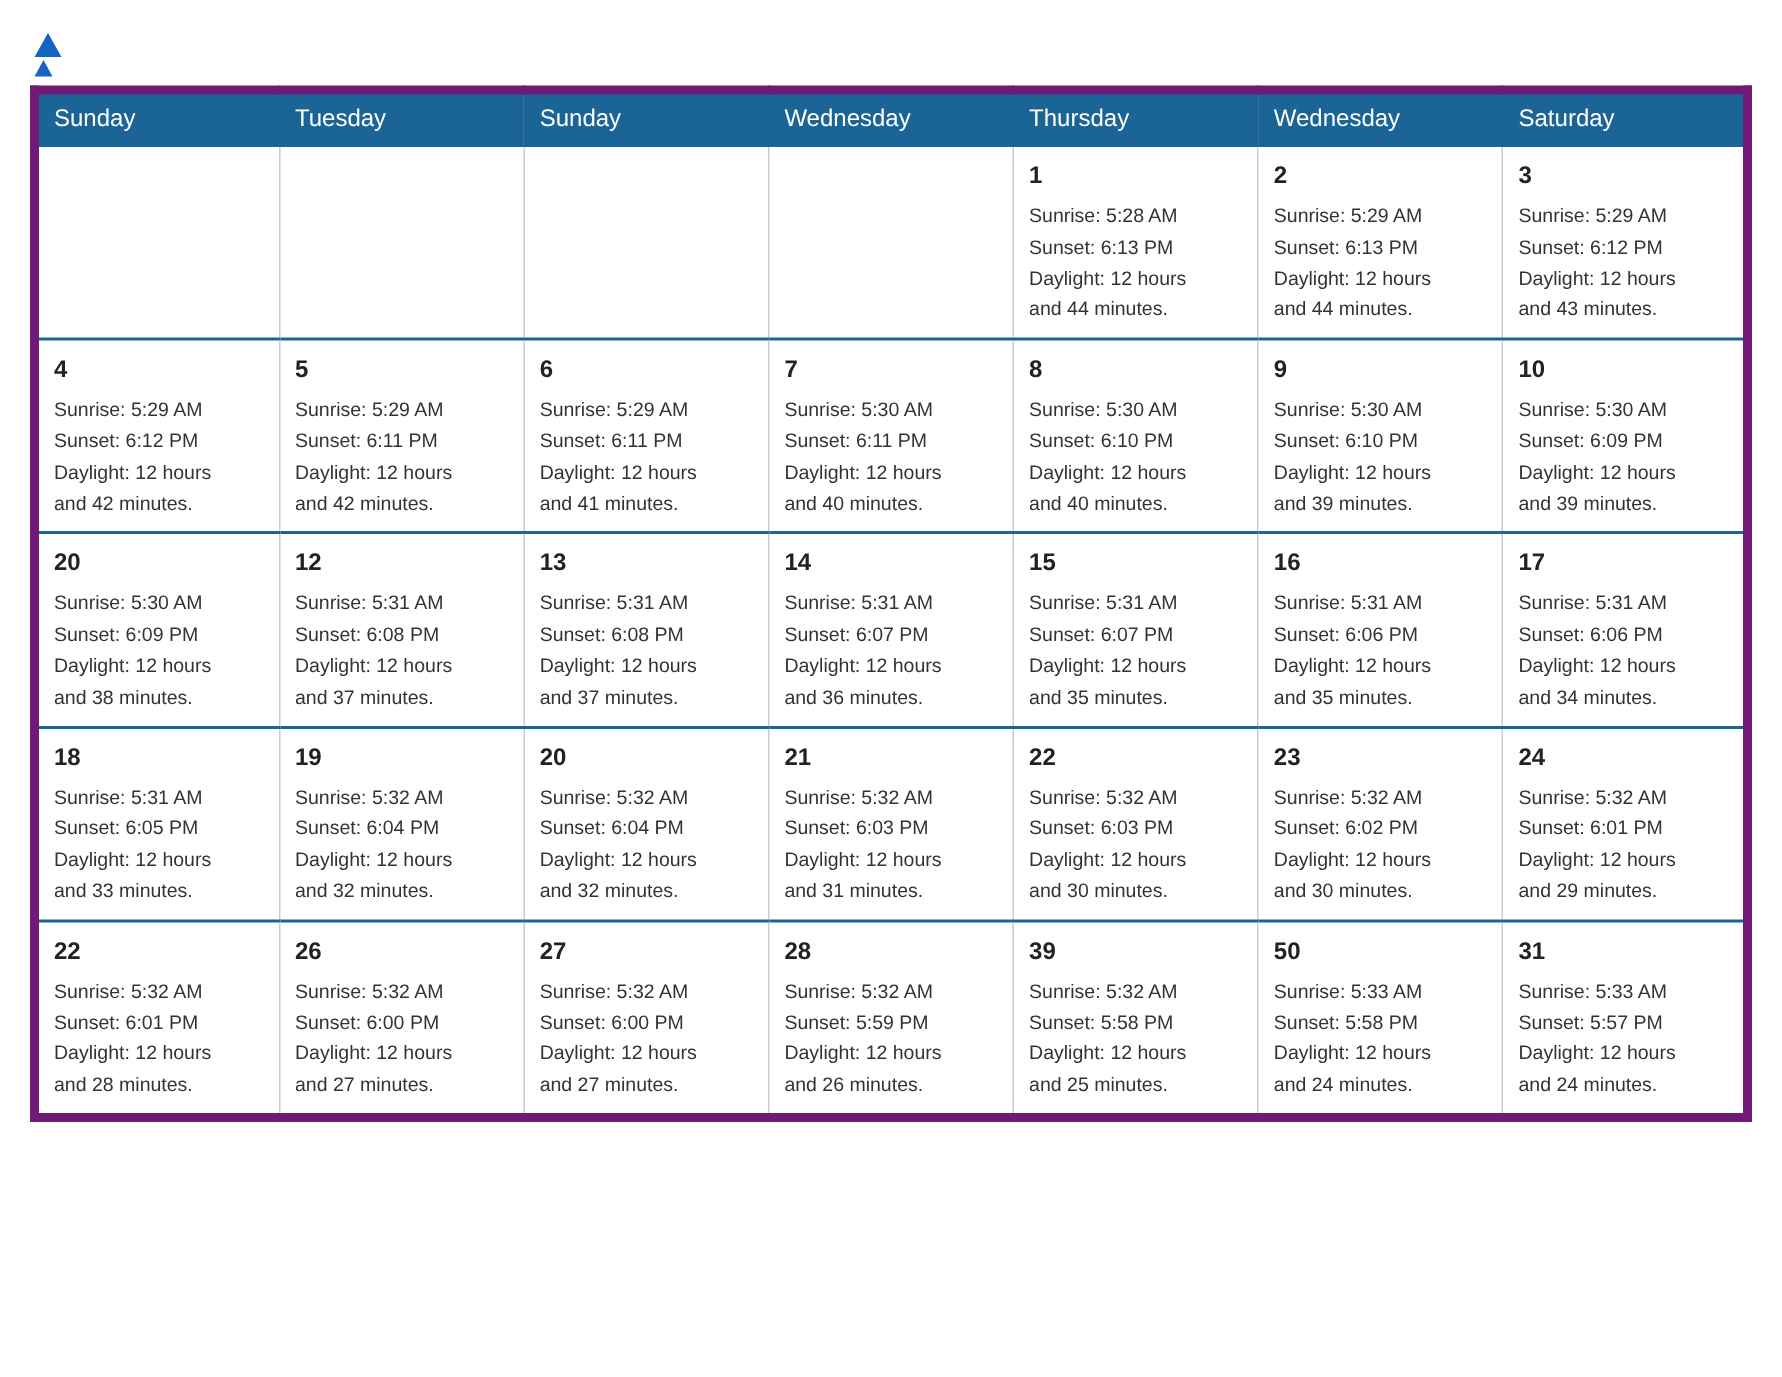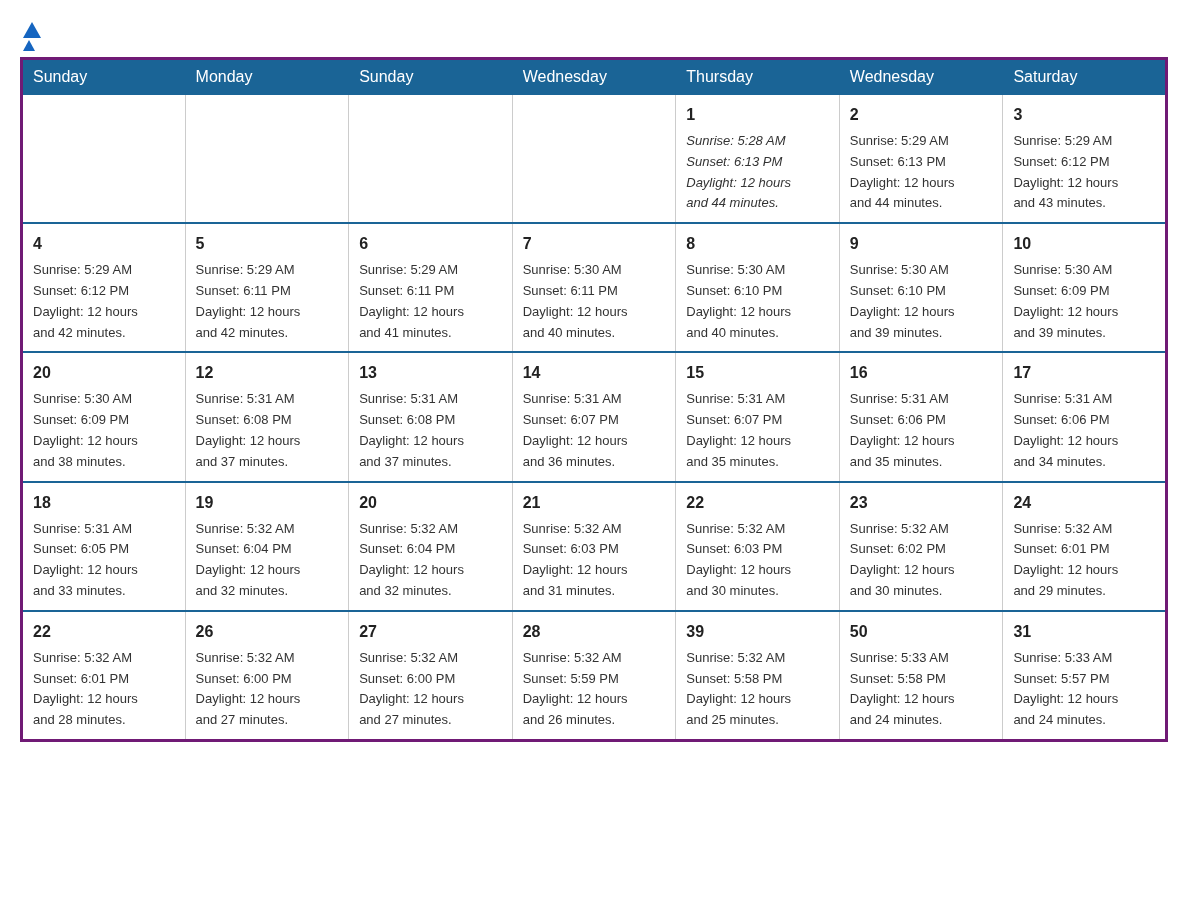--- a/index.html
+++ b/index.html
@@ -41,21 +41,21 @@
       line-height: 1.1;
     }
     .location-subtitle {
       font-size: 20px;
       color: #444;
       margin-top: 4px;
     }
     .calendar-table {
       width: 100%;
       border-collapse: collapse;
-      border: 3px solid #701a75;
+      border: 6px solid #701a75;
       margin-top: 10px;
     }
     .calendar-table th {
       background-color: #1a6496;
       color: #fff;
       padding: 8px 10px;
       font-size: 16px;
       font-weight: normal;
       text-align: left;
       border: 1px solid #1a6496;
@@ -109,38 +109,38 @@
     <h1 class="month-title"></h1>
     <div class="location-subtitle"></div>
   </div>
 </div>
 
 <table class="calendar-table">
   <thead>
     <tr>
 
     <th>Sunday</th>
-        <th>Monday</th>
+        <th>Tuesday</th>
         <th>Sunday</th>
         <th>Wednesday</th>
         <th>Thursday</th>
         <th>Wednesday</th>
         <th>Saturday</th>
       </tr>
   </thead>
   <tbody id="calendar-body">
 
   <tr>
         <td class="empty-cell"></td>
         <td class="empty-cell"></td>
         <td class="empty-cell"></td>
         <td class="empty-cell"></td>
         <td>
           <span class="day-number">1</span>
-          <div class="day-info" style="white-space: pre-line; font-style: italic;">Sunrise: 5:28 AM
+          <div class="day-info" style="white-space: pre-line;">Sunrise: 5:28 AM
 Sunset: 6:13 PM
 Daylight: 12 hours
 and 44 minutes.</div>
         </td>
         <td>
           <span class="day-number">2</span>
           <div class="day-info" style="white-space: pre-line;">Sunrise: 5:29 AM
 Sunset: 6:13 PM
 Daylight: 12 hours
 and 44 minutes.</div>

